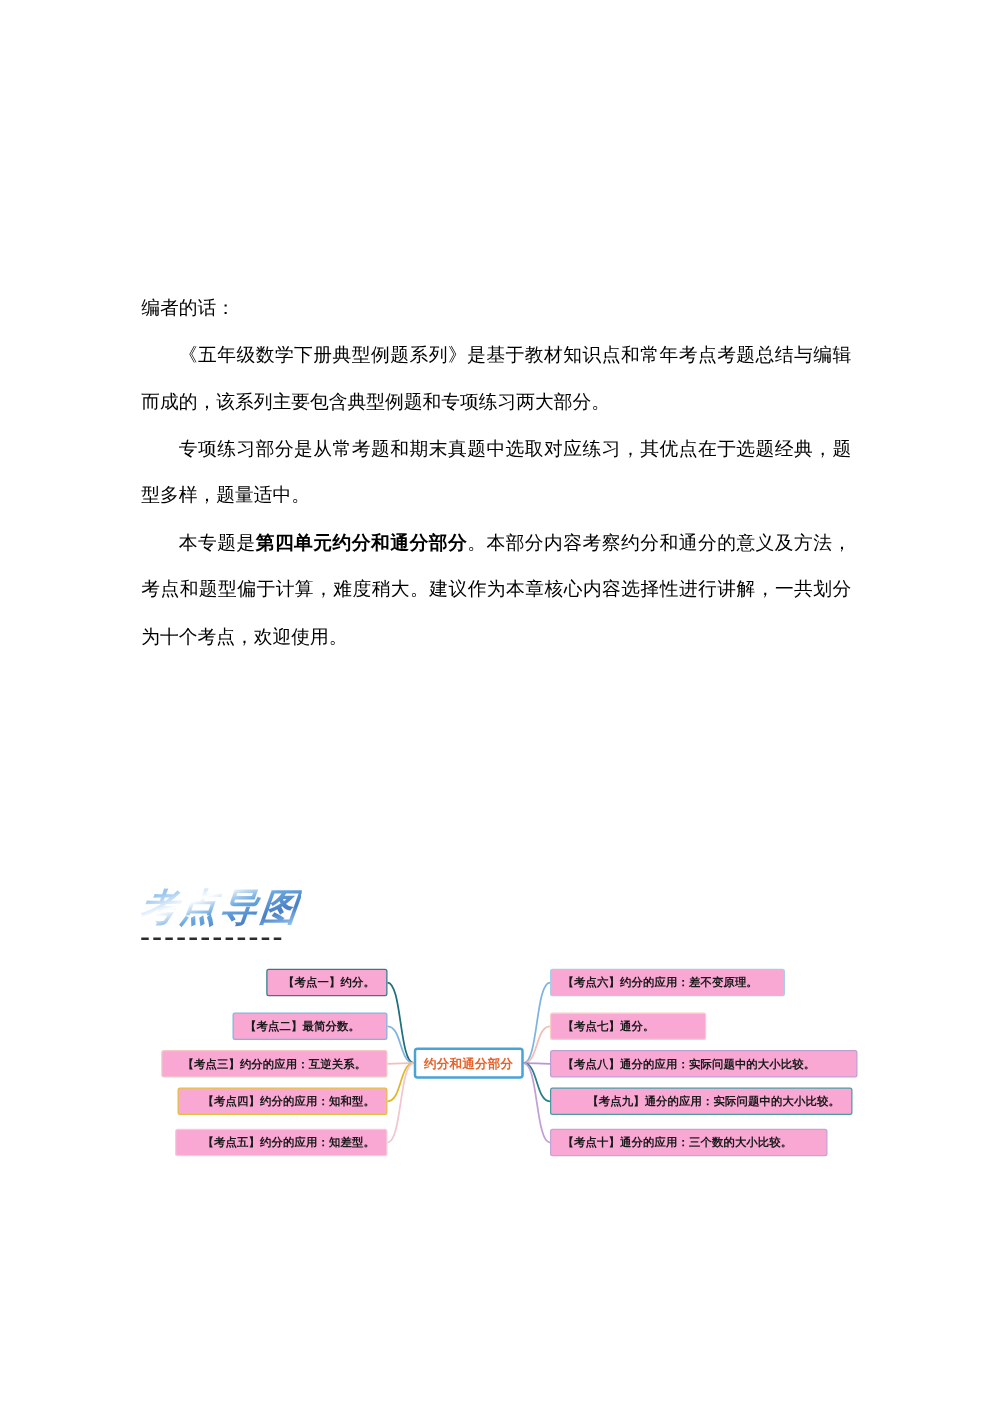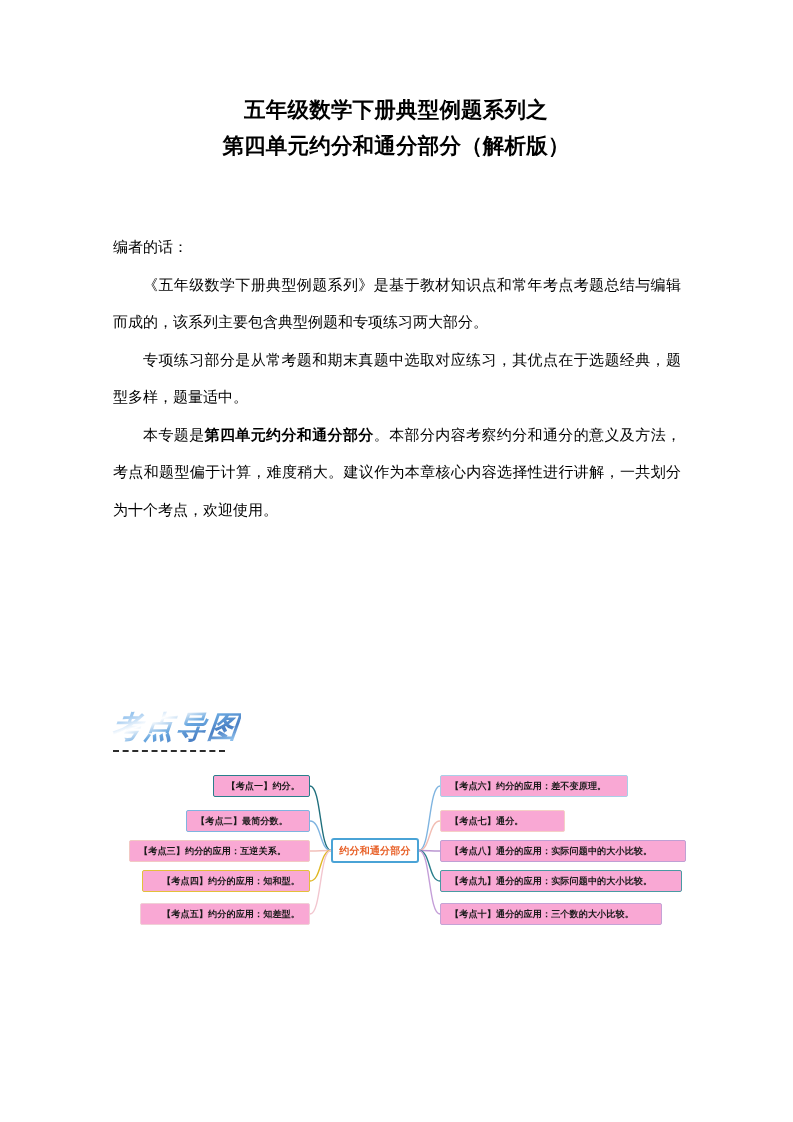--- a/index.html
+++ b/index.html
@@ -146,24 +146,20 @@
     color: #e8622a;
     letter-spacing: 0.2px;
     z-index: 5;
   }
 </style>
 </head>
 <body>
 
 <div class="page">
 
-  <div class="doc-title">
-    <span>五年级数学下册典型例题系列之</span>
-    <span class="line2">第四单元约分和通分部分（解析版）</span>
-  </div>
 
   <div class="body-block">
     <p class="para">编者的话：</p>
     <p class="para indent">《五年级数学下册典型例题系列》是基于教材知识点和常年考点考题总结与编辑而成的，该系列主要包含典型例题和专项练习两大部分。</p>
     <p class="para indent">专项练习部分是从常考题和期末真题中选取对应练习，其优点在于选题经典，题型多样，题量适中。</p>
     <p class="para indent"><span>本专题是</span><b>第四单元约分和通分部分</b><span>。本部分内容考察约分和通分的意义及方法，考点和题型偏于计算，难度稍大。建议作为本章核心内容选择性进行讲解，一共划分为十个考点，欢迎使用。</span></p>
   </div>
 
   <div class="kaodian-heading">
     <div class="kaodian-text">考点导图</div>
@@ -190,41 +186,41 @@
       <span>约分和通分部分</span>
     </div>
 
     <div id="left-nodes">
         <div class="node" style="border-color: rgb(42, 127, 140); top: 13px; left: 213px; width: 97px; justify-content: flex-end;">
           <span>【考点一】约分。</span>
         </div>
         <div class="node" style="border-color: rgb(127, 180, 224); top: 48px; left: 186px; width: 124px; justify-content: flex-start;">
           <span>【考点二】最简分数。</span>
         </div>
-        <div class="node" style="border-color: rgb(242, 201, 196); top: 78px; left: 129px; width: 181px; justify-content: flex-start;">
+        <div class="node" style="border-color: rgb(242, 201, 196); top: 78px; left: 129px; width: 181px; justify-content: center;">
           <span>【考点三】约分的应用：互逆关系。</span>
         </div>
         <div class="node" style="border-color: rgb(227, 192, 58); top: 108px; left: 142px; width: 168px; justify-content: flex-end;">
           <span>【考点四】约分的应用：知和型。</span>
         </div>
         <div class="node" style="border-color: rgb(240, 207, 214); top: 141px; left: 140px; width: 170px; justify-content: flex-end;">
           <span>【考点五】约分的应用：知差型。</span>
         </div>
       </div>
     <div id="right-nodes">
         <div class="node" style="border-color: rgb(169, 207, 232); top: 13px; left: 440px; width: 188px; justify-content: flex-start;">
           <span>【考点六】约分的应用：差不变原理。</span>
         </div>
         <div class="node" style="border-color: rgb(245, 207, 198); top: 48px; left: 440px; width: 125px; justify-content: flex-start;">
           <span>【考点七】通分。</span>
         </div>
         <div class="node" style="border-color: rgb(191, 160, 212); top: 78px; left: 440px; width: 246px; justify-content: flex-start;">
           <span>【考点八】通分的应用：实际问题中的大小比较。</span>
         </div>
-        <div class="node" style="border-color: rgb(74, 154, 163); top: 108px; left: 440px; width: 242px; justify-content: flex-start;">
+        <div class="node" style="border-color: rgb(74, 154, 163); top: 108px; left: 440px; width: 242px; justify-content: flex-end;">
           <span>【考点九】通分的应用：实际问题中的大小比较。</span>
         </div>
         <div class="node" style="border-color: rgb(196, 163, 214); top: 141px; left: 440px; width: 222px; justify-content: flex-start;">
           <span>【考点十】通分的应用：三个数的大小比较。</span>
         </div>
       </div>
   </div>
 
 </div>
 

